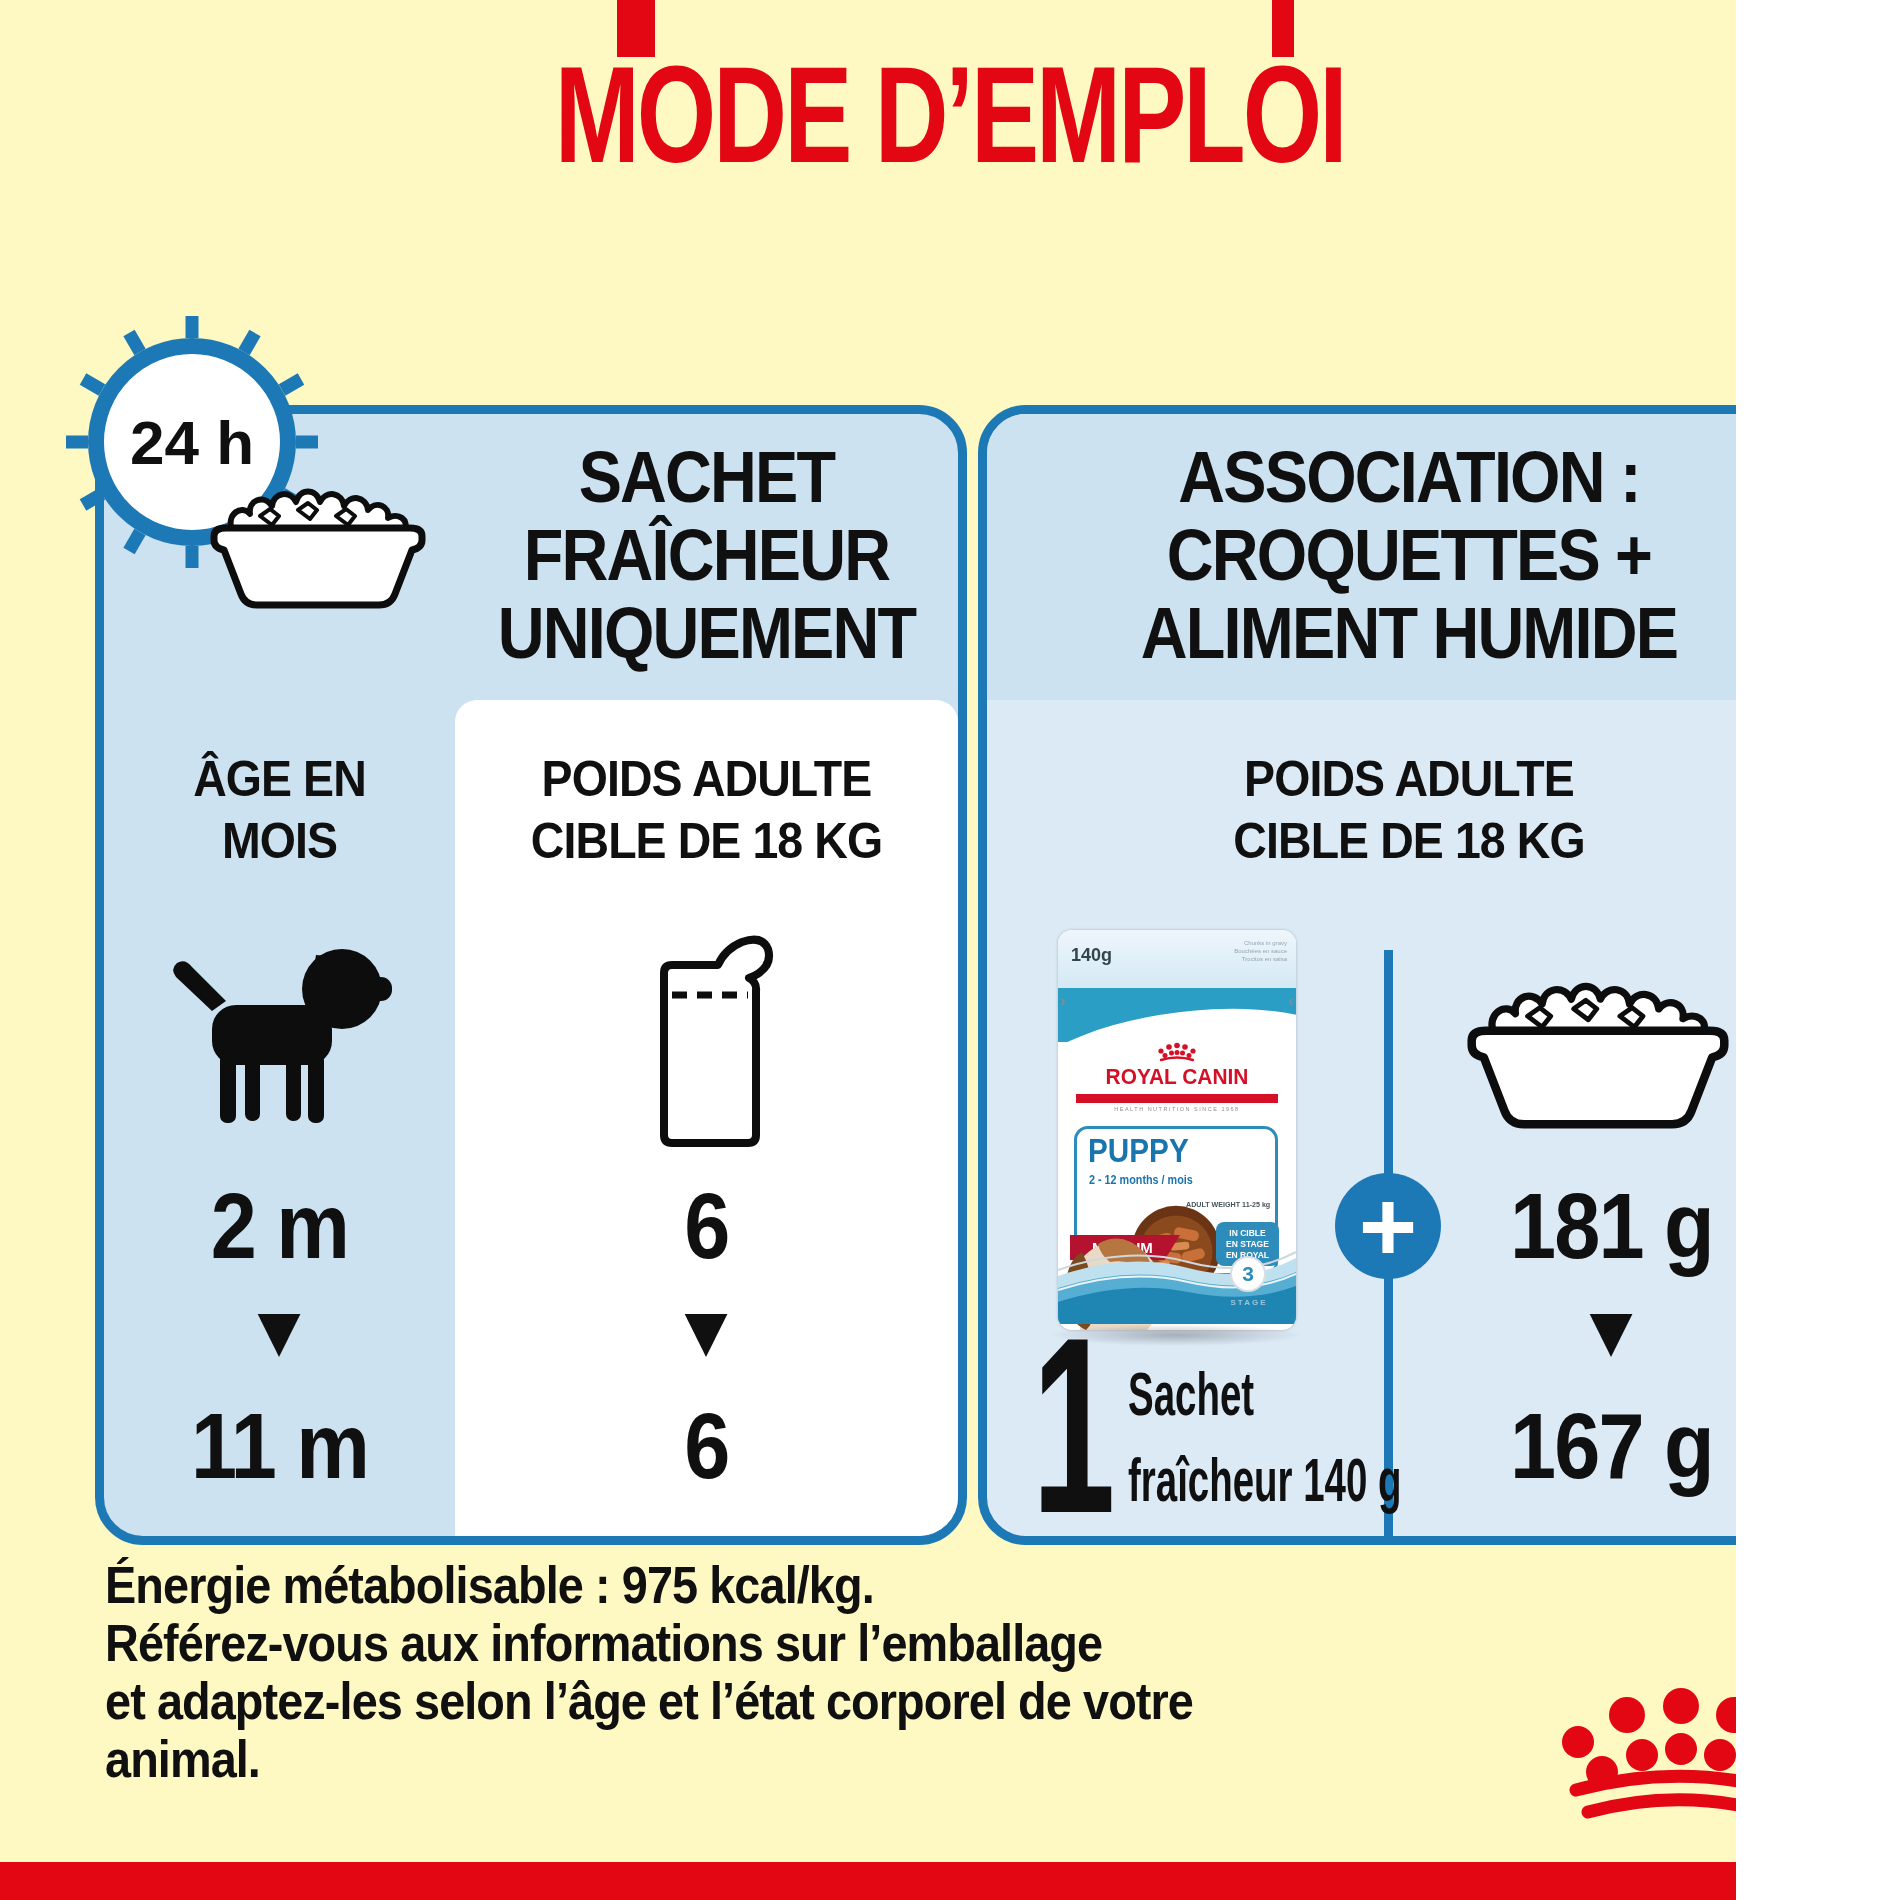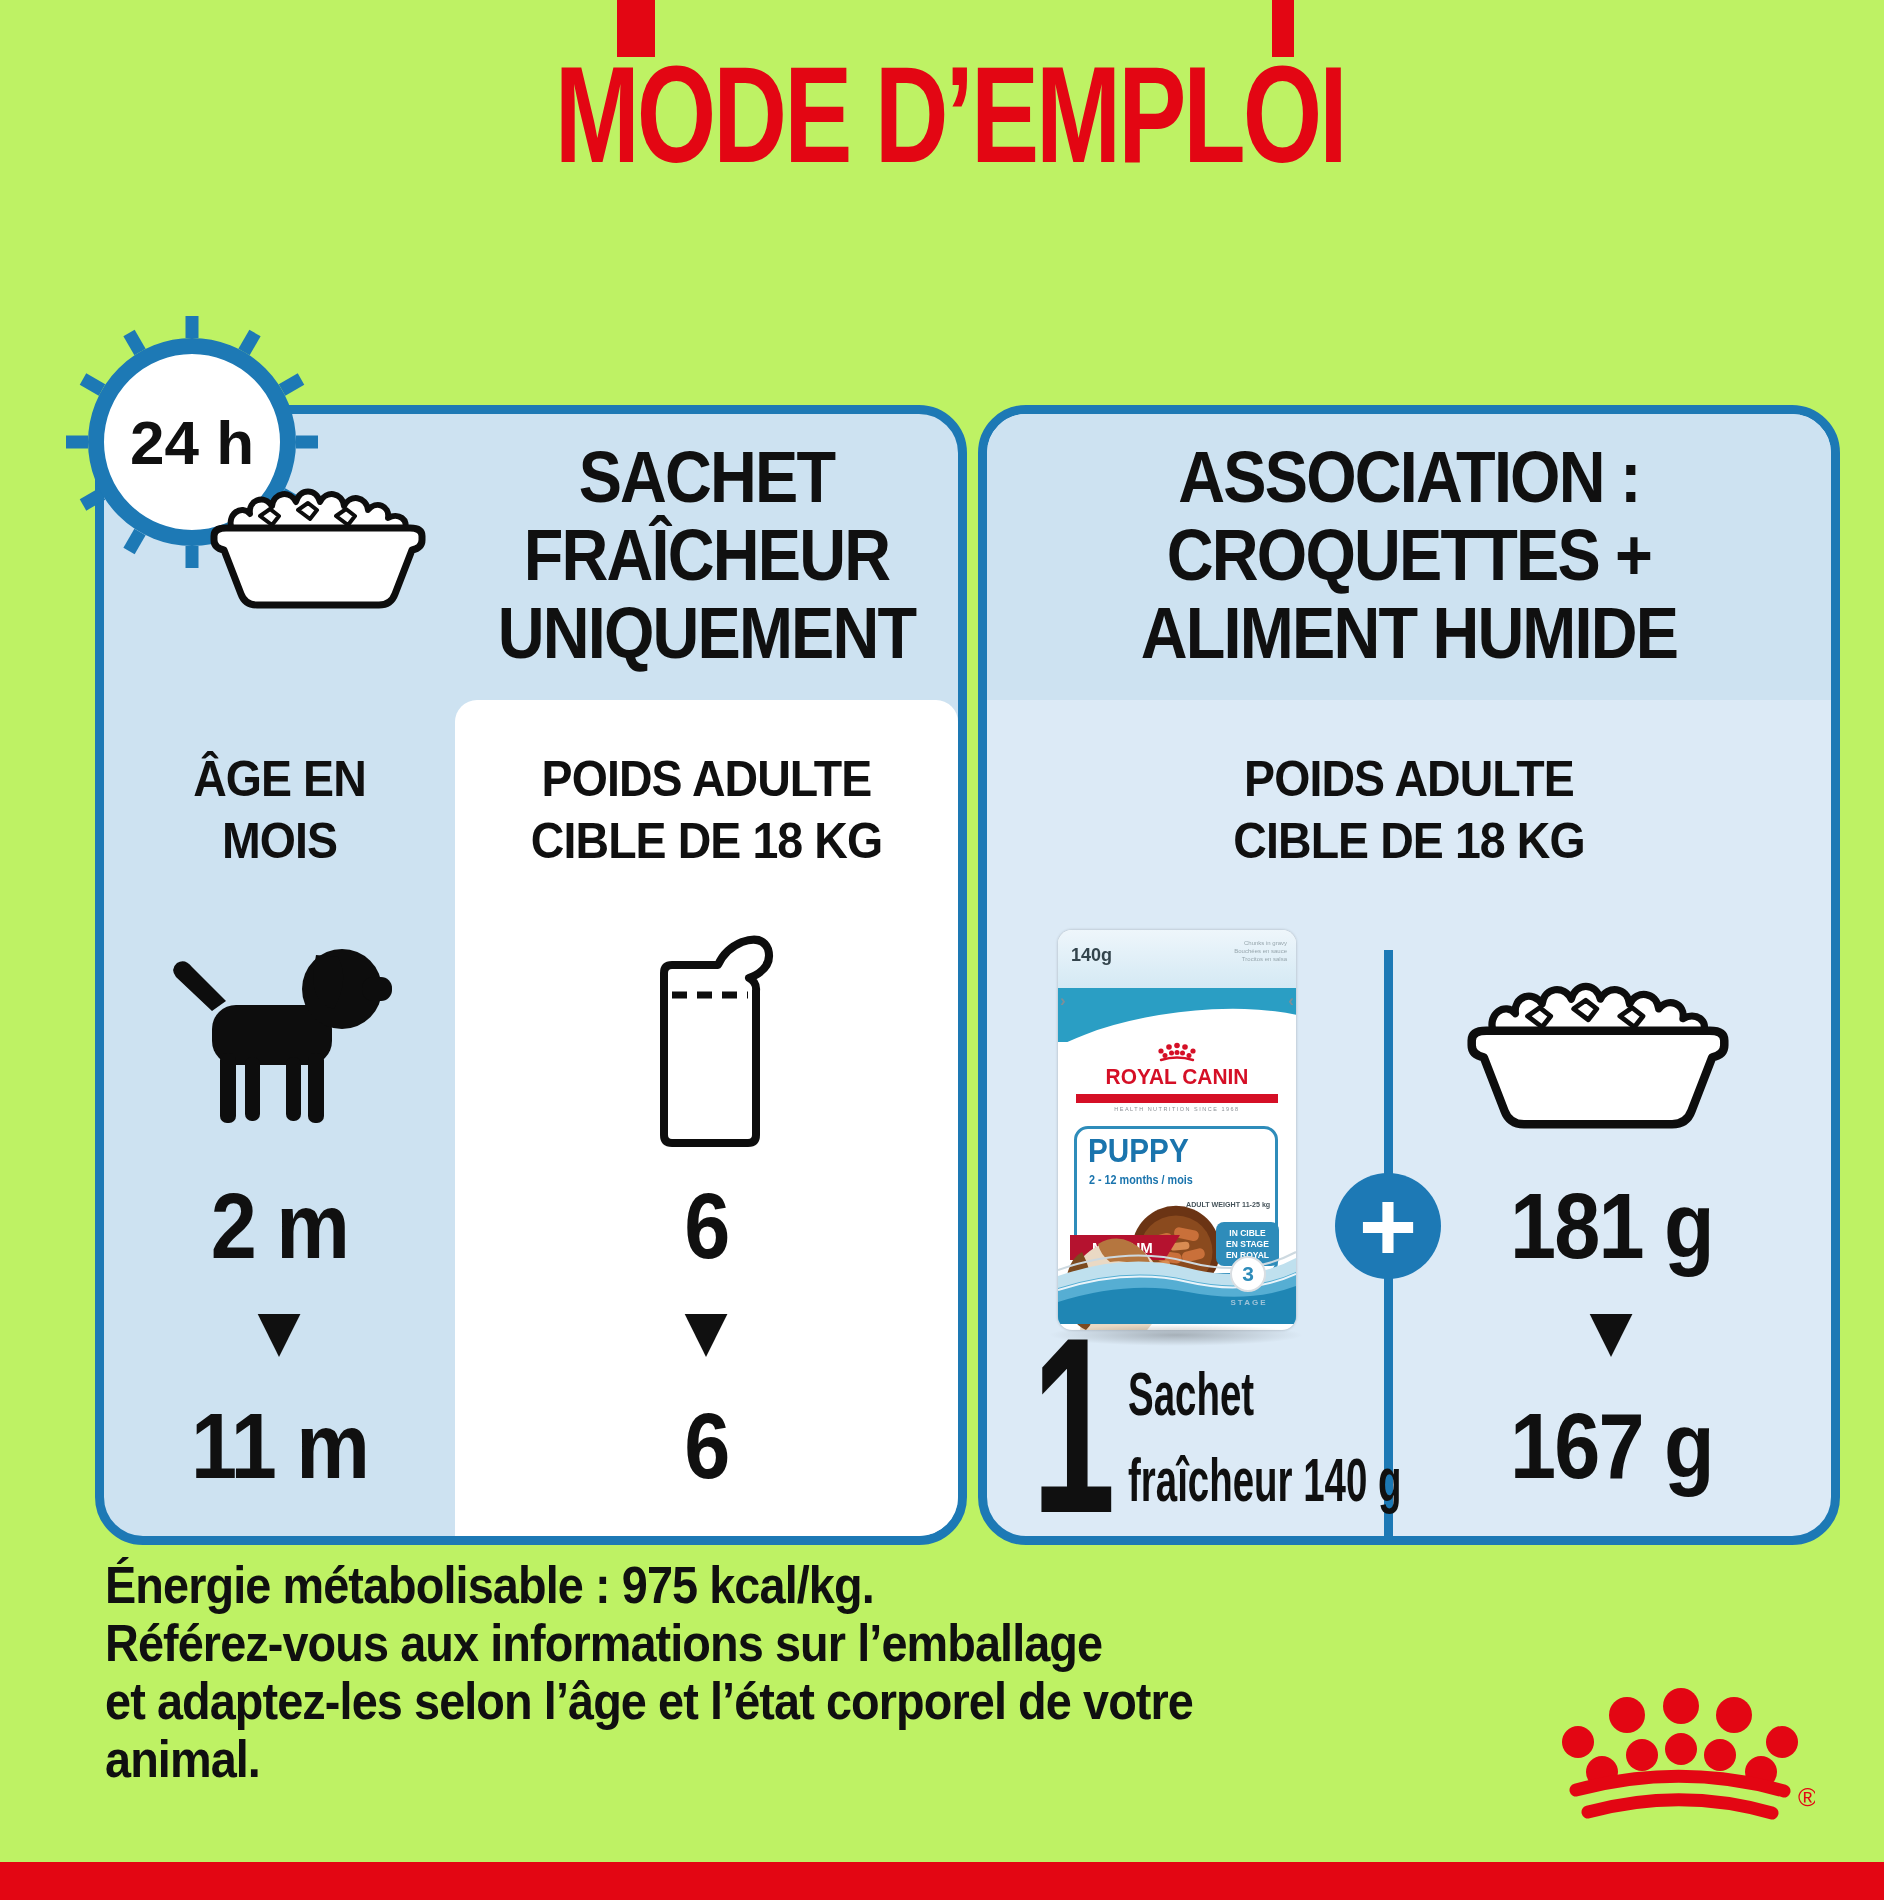--- a/index.html
+++ b/index.html
@@ -1,16 +1,16 @@
 <!DOCTYPE html>
 <html><head>
 <meta charset="utf-8">
 <style>
   html,body{margin:0;padding:0;background:#fff;}
-  .canvas{position:relative;width:1884px;height:1900px;background:#bef264;overflow:hidden;
+  .canvas{position:relative;width:1736px;height:1900px;background:#fef9c3;overflow:hidden;
           font-family:"Liberation Sans","DejaVu Sans",sans-serif;color:#101010;}
   .abs{position:absolute;}
   .c{text-align:center;}
 
   .bleed{background:#e30613;}
 
   .title{left:0;top:44px;width:1900px;text-align:center;color:#e30613;font-weight:bold;
          font-size:138px;letter-spacing:-4px;line-height:140px;}
   .title span{display:inline-block;transform:scaleX(.74);}
 

